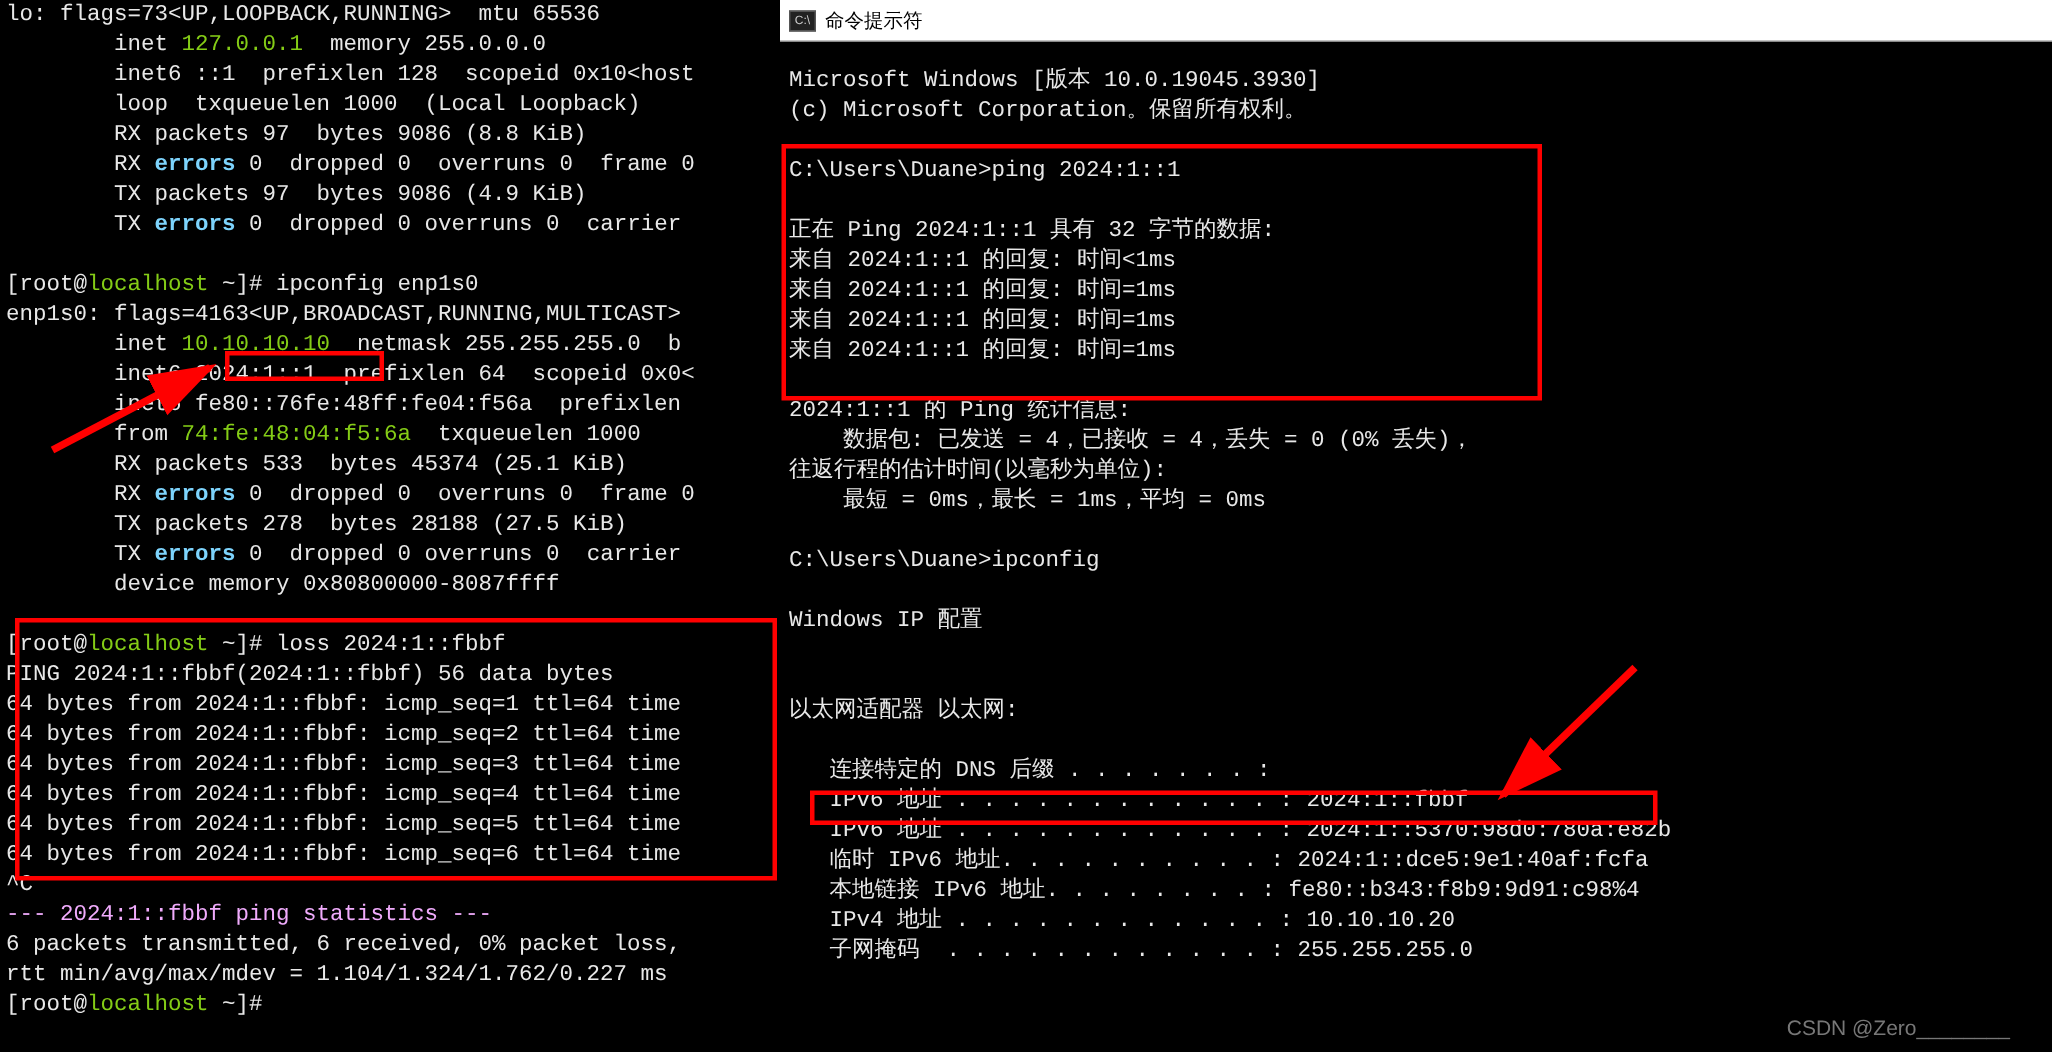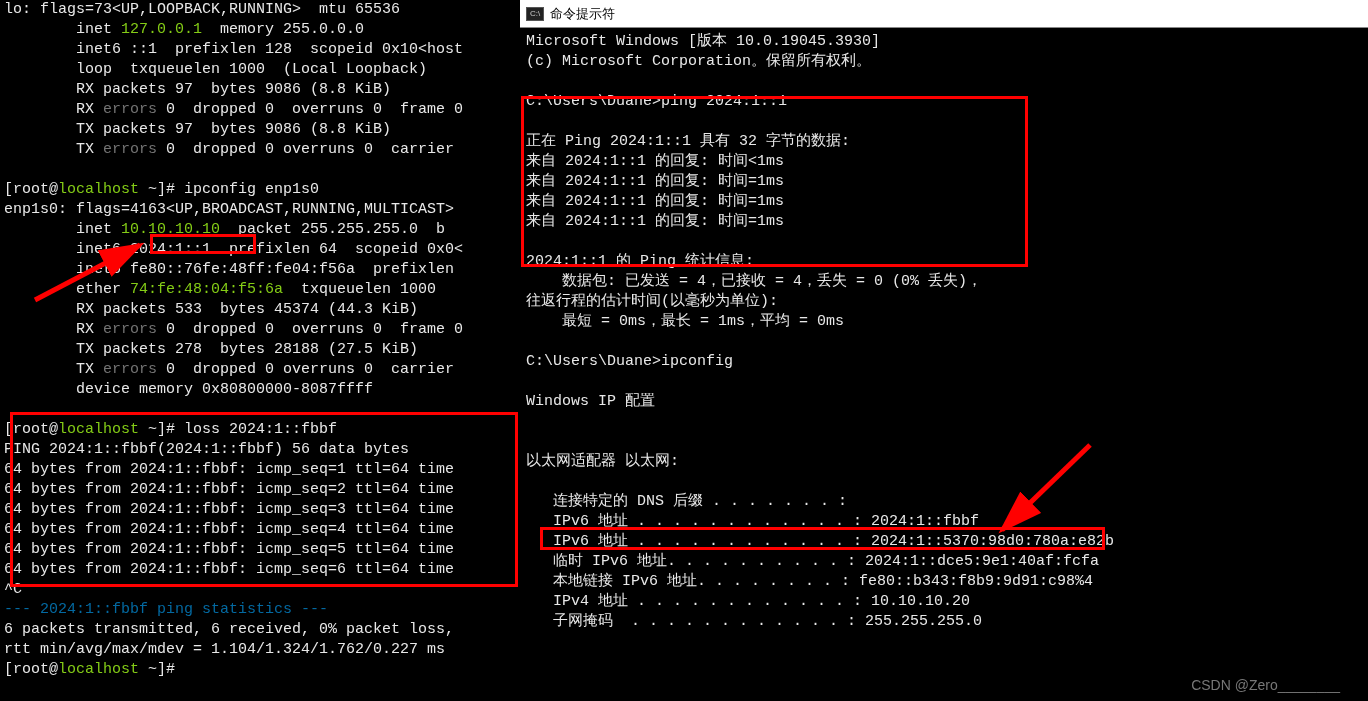--- a/index.html
+++ b/index.html
@@ -45,24 +45,24 @@
   width: 18px; height: 14px;
   background: #222;
   margin-right: 6px;
   display: inline-flex;
   align-items: center;
   justify-content: center;
   color: #ccc;
   font-size: 8px;
   border: 1px solid #555;
 }
-.right-body { padding: 4px 6px; }
-.cyan { color: #0369a1; }
+.right-body { padding: 16px 6px; }
+.cyan { color: #f0abfc; }
 .magenta { color: #84cc16; }
-.orange { color: #737373; }
+.orange { color: #7dd3fc; font-weight: bold; }
 
 .redbox1 {
   position: absolute;
   border: 3px solid #ff0000;
   left: 150px; top: 234px;
   width: 106px; height: 20px;
   pointer-events: none;
 }
 .redbox2 {
   position: absolute;
@@ -102,30 +102,30 @@
 <body>
 
 <div class="container">
   <div class="left-pane">
 <pre><span>lo: flags=73&lt;UP,LOOPBACK,RUNNING&gt;  mtu 65536</span>
 <span>        inet </span><span class="magenta">127.0.0.1</span><span>  memory 255.0.0.0</span>
 <span>        inet6 ::1  prefixlen 128  scopeid 0x10&lt;host</span>
 <span>        loop  txqueuelen 1000  (Local Loopback)</span>
 <span>        RX packets 97  bytes 9086 (8.8 KiB)</span>
 <span>        RX </span><span class="orange">errors</span><span> 0  dropped 0  overruns 0  frame 0</span>
-<span>        TX packets 97  bytes 9086 (8.8 KiB)</span>
+<span>        TX packets 97  bytes 9086 (4.9 KiB)</span>
 <span>        TX </span><span class="orange">errors</span><span> 0  dropped 0 overruns 0  carrier</span>
 
 <span>[root@</span><span class="magenta">localhost</span><span> ~]# </span><span>ipconfig enp1s0</span>
 <span>enp1s0: flags=4163&lt;UP,BROADCAST,RUNNING,MULTICAST&gt;</span>
-<span>        inet </span><span class="magenta">10.10.10.10</span><span>  packet 255.255.255.0  b</span>
+<span>        inet </span><span class="magenta">10.10.10.10</span><span>  netmask 255.255.255.0  b</span>
 <span>        inet6 </span><span>2024:1::1  </span><span>prefixlen 64  scopeid 0x0&lt;</span>
 <span>        inet6 fe80::76fe:48ff:fe04:f56a  prefixlen</span>
-<span>        ether </span><span class="magenta">74:fe:48:04:f5:6a</span><span>  txqueuelen 1000</span>
-<span>        RX packets 533  bytes 45374 (44.3 KiB)</span>
+<span>        from </span><span class="magenta">74:fe:48:04:f5:6a</span><span>  txqueuelen 1000</span>
+<span>        RX packets 533  bytes 45374 (25.1 KiB)</span>
 <span>        RX </span><span class="orange">errors</span><span> 0  dropped 0  overruns 0  frame 0</span>
 <span>        TX packets 278  bytes 28188 (27.5 KiB)</span>
 <span>        TX </span><span class="orange">errors</span><span> 0  dropped 0 overruns 0  carrier</span>
 <span>        device memory 0x80800000-8087ffff</span>
 
 <span>[root@</span><span class="magenta">localhost</span><span> ~]# </span><span>loss 2024:1::fbbf</span>
 <span>PING 2024:1::fbbf(2024:1::fbbf) 56 data bytes</span>
 <span>64 bytes from 2024:1::fbbf: icmp_seq=1 ttl=64 time</span>
 <span>64 bytes from 2024:1::fbbf: icmp_seq=2 ttl=64 time</span>
 <span>64 bytes from 2024:1::fbbf: icmp_seq=3 ttl=64 time</span>

